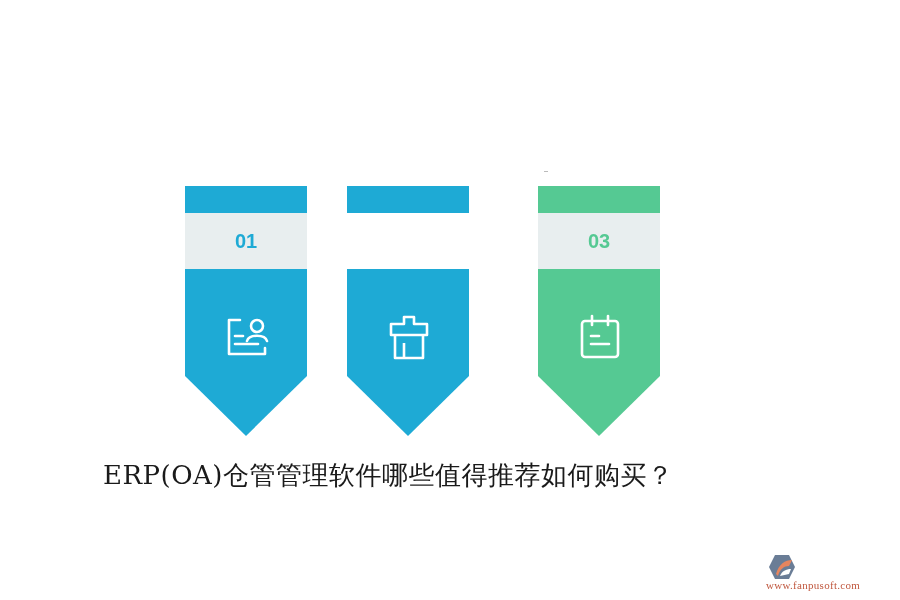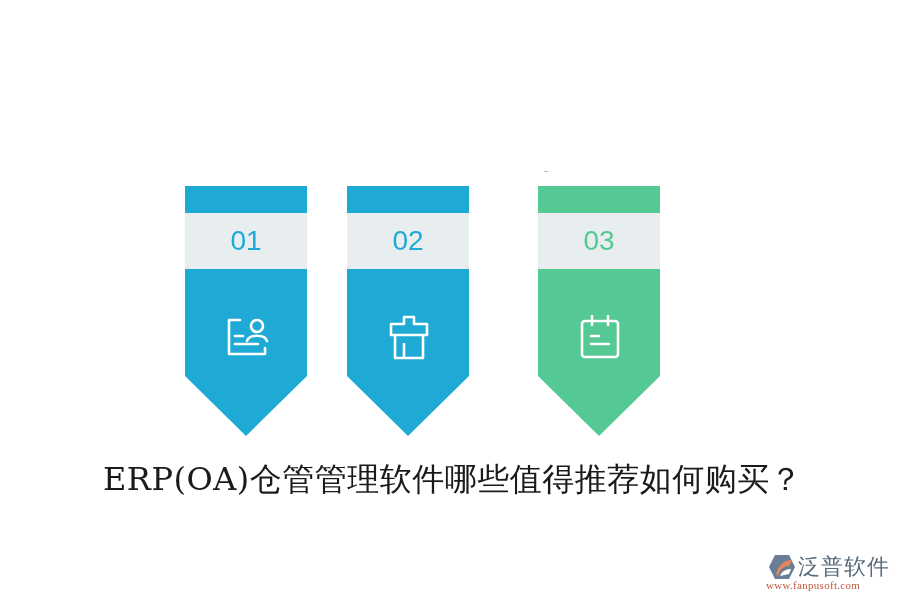--- a/index.html
+++ b/index.html
@@ -1,22 +1,22 @@
 <!DOCTYPE html>
 <html><head>
 <meta charset="utf-8">
 <style>
   html, body { margin: 0; padding: 0; }
   body { width: 900px; height: 600px; background: #ffffff; position: relative; overflow: hidden; font-family: "Liberation Sans", sans-serif; }
   .banner { position: absolute; top: 186px; width: 122px; height: 250px; }
   .banner .top { position: absolute; left: 0; top: 0; width: 100%; height: 27px; }
-  .banner .label { position: absolute; left: 0; top: 27px; width: 100%; height: 56px; background: #e8eeef; display: flex; align-items: center; justify-content: center; font-size: 28px; font-weight: normal; }
+  .banner .label { position: absolute; left: 0; top: 27px; width: 100%; height: 56px; background: #e8eeef; display: flex; align-items: center; justify-content: center; font-size: 20px; font-weight: bold; }
   .banner .body { position: absolute; left: 0; top: 83px; width: 100%; height: 167px; clip-path: polygon(0 0, 100% 0, 100% 64%, 50% 100%, 0 64%); }
   .banner .icon { position: absolute; left: 39px; top: 128px; width: 46px; height: 46px; }
-  .title { position: absolute; left: 103px; top: 458px; font-family: "DejaVu Serif", "Liberation Serif", serif; font-size: 32px; color: #1a1a1a; letter-spacing: 0.5px; white-space: nowrap; }
+  .title { position: absolute; left: 103px; top: 458px; font-family: "DejaVu Serif", "Liberation Serif", serif; font-size: 26px; color: #1a1a1a; letter-spacing: 0.5px; white-space: nowrap; }
   .logo { position: absolute; left: 766px; top: 552px; width: 130px; height: 40px; }
   .logo .mark { position: absolute; left: 2px; top: 2px; width: 28px; height: 26px; }
   .logo .name { position: absolute; left: 32px; top: 0px; font-size: 22px; color: #5a6a7e; font-family: "DejaVu Sans", sans-serif; letter-spacing: 1px; }
   .logo .url { position: absolute; left: 0; top: 27px; font-size: 11px; color: #c0583f; font-family: "Liberation Serif", serif; letter-spacing: 0.3px; }
   .dot { position: absolute; left: 544px; top: 171px; width: 4px; height: 1px; background: #bbb; }
 </style>
 </head>
 <body>
 
 <div class="dot"></div>
@@ -29,21 +29,20 @@
     <path d="M16 6 H5 V40 H41 V34"></path>
     <path d="M11 22 H19"></path>
     <path d="M11 30 H34"></path>
     <circle cx="33" cy="12" r="6"></circle>
     <path d="M23 27 C25 20 41 20 43 27"></path>
   </svg>
 </div>
 
 <div class="banner" style="left:347px">
   <div class="top" style="background:#1eaad5"></div>
-  <div class="label" style="color:#1eaad5">02</div>
   <div class="body" style="background:#1eaad5"></div>
   <svg class="icon" viewBox="0 0 46 46" fill="none" stroke="#fff" stroke-width="2.6" stroke-linejoin="round">
     <path d="M18 3 H28 V10 H41 V21 H5 V10 H18 Z"></path>
     <path d="M9 21 V44 H37 V21"></path>
     <path d="M18 29 V44"></path>
   </svg>
 </div>
 
 <div class="banner" style="left:538px">
   <div class="top" style="background:#55c993"></div>
@@ -59,15 +58,14 @@
 </div>
 
 <div class="title">ERP(OA)仓管管理软件哪些值得推荐如何购买？</div>
 
 <div class="logo">
   <svg class="mark" viewBox="0 0 28 26">
     <polygon points="7,1 21,1 27,13 21,25 7,25 1,13" fill="#6a7d96"></polygon>
     <path d="M8 20 C11 10 17 6 24 6 L21 12 C16 12 12 15 10 22 Z" fill="#e6855e"></path>
     <path d="M12 22 C14 17 18 15 23 15 L21 20 Z" fill="#ffffff"></path>
   </svg>
-  <div class="name">泛普软件</div>
   <div class="url">www.fanpusoft.com</div>
 </div>
 
 </body></html>

